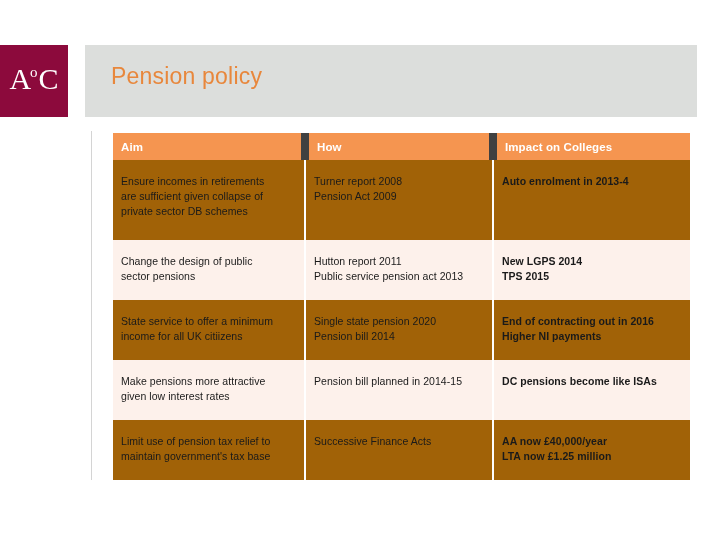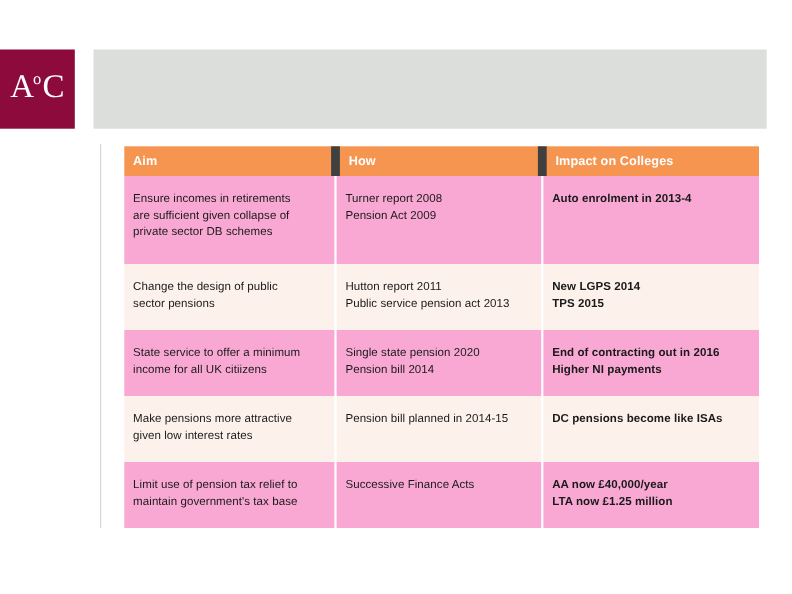--- a/index.html
+++ b/index.html
@@ -115,41 +115,42 @@
     font-size: 10.5px;
     color: #1a1a1a;
     vertical-align: top;
     padding: 14px 10px 14px 8px;
     border-right: 2px solid #ffffff;
     line-height: 1.42;
     letter-spacing: 0.05px;
   }
   .policy-table td:last-child { border-right: none; font-weight: bold; }
 
-  .policy-table tbody tr.shade-a td { background: #f9a8d4; }
+  .policy-table tbody tr.shade-a td { background: #a16207; }
   .policy-table tbody tr.shade-b td { background: #FDF1EB; margin-left: 48px; }
 
   .policy-table tbody tr.r1 td { height: 52px; }
   .policy-table tbody tr.r2 td { height: 32px; }
   .policy-table tbody tr.r3 td { height: 32px; }
   .policy-table tbody tr.r4 td { height: 32px; }
   .policy-table tbody tr.r5 td { height: 32px; }
 
   .cell-line { display: block; }
 </style>
 </head>
 <body>
 
 <div class="slide">
 
   <div class="logo-block">
     <span class="logo-text"><span>A</span><span class="sup">o</span><span>C</span></span>
   </div>
 
   <div class="title-band"></div>
+  <div class="slide-title">Pension policy</div>
 
   <div class="left-rule"></div>
 
   <table class="policy-table">
     <colgroup>
       <col class="c-aim">
       <col class="c-how">
       <col class="c-impact">
     </colgroup>
     <thead>

